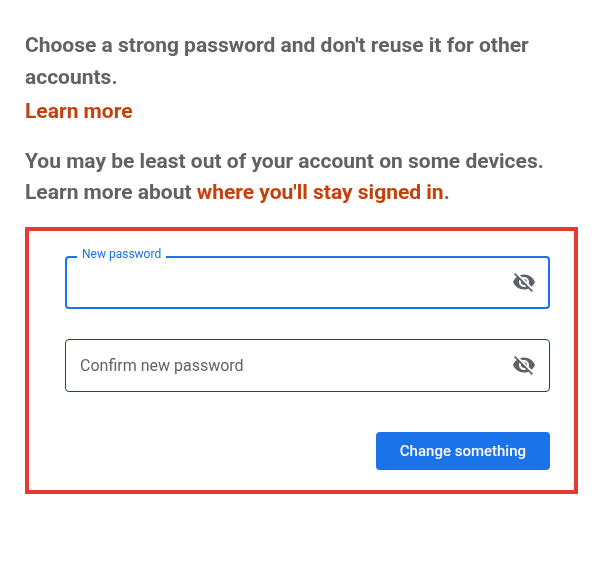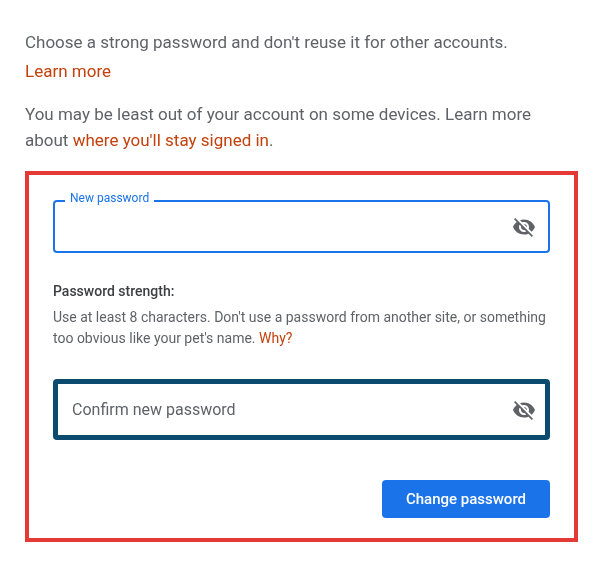--- a/index.html
+++ b/index.html
@@ -11,47 +11,49 @@
       font-family: 'Google Sans', Roboto, Arial, sans-serif;
       font-size: 14px;
       color: #5f6368;
       background: #fff;
       padding: 30px 25px;
       width: 603px;
     }
     .intro-text {
       margin-bottom: 18px;
       line-height: 1.5;
-      font-size: 17px;
+      font-size: 21px;
+      font-weight: bold;
     }
     .intro-text p {
       margin-bottom: 3px;
     }
     a, .link {
       color: #c2410c;
       text-decoration: none;
       cursor: pointer;
     }
     .highlight-box {
       border: 4px solid #e53935;
       padding: 25px 12px 20px 12px;
       margin-top: 8px;
     }
     .inner {
       padding: 0 12px;
     }
     .input-group {
       position: relative;
       margin-bottom: 30px;
+      margin-left: 12px;
     }
     .input-field {
       width: 100%;
       padding: 16px 48px 16px 14px;
       font-size: 16px;
-      border: 5px solid #0c4a6e;
+      border: 1px solid #0c4a6e;
       border-radius: 4px;
       outline: none;
       color: #202124;
       font-family: inherit;
     }
     .input-field.focused {
       border: 2px solid #1a73e8;
       padding: 15px 47px 15px 13px;
     }
     .floating-label {
@@ -130,34 +132,28 @@
     <div class="input-group">
       <label class="floating-label">New password</label>
       <input type="password" class="input-field focused" value="" style="">
       <span class="eye-icon">
         <svg viewBox="0 0 24 24" width="24" height="24" fill="currentColor">
           <path d="M12 7c2.76 0 5 2.24 5 5 0 .65-.13 1.26-.36 1.83l2.92 2.92c1.51-1.26 2.7-2.89 3.43-4.75-1.73-4.39-6-7.5-11-7.5-1.4 0-2.74.25-3.98.7l2.16 2.16C10.74 7.13 11.35 7 12 7zM2 4.27l2.28 2.28.46.46C3.08 8.3 1.78 10.02 1 12c1.73 4.39 6 7.5 11 7.5 1.55 0 3.03-.3 4.38-.84l.42.42L19.73 22 21 20.73 3.27 3 2 4.27zM7.53 9.8l1.55 1.55c-.05.21-.08.43-.08.65 0 1.66 1.34 3 3 3 .22 0 .44-.03.65-.08l1.55 1.55c-.67.33-1.41.53-2.2.53-2.76 0-5-2.24-5-5 0-.79.2-1.53.53-2.2zm4.31-.78l3.15 3.15.02-.16c0-1.66-1.34-3-3-3l-.17.01z"></path>
         </svg>
       </span>
     </div>
 
-    <div class="strength-section">
-      <div class="strength-title">Password strength:</div>
-      <div class="strength-desc">
-        <span>Use at least 8 characters. Don't use a password from another site, or something too obvious like your pet's name. </span><a href="#" class="link">Why?</a>
-      </div>
-    </div>
 
     <div class="input-group" style="margin-bottom:0;">
       <input type="password" class="input-field" placeholder="Confirm new password" style="">
       <span class="eye-icon">
         <svg viewBox="0 0 24 24" width="24" height="24" fill="currentColor">
           <path d="M12 7c2.76 0 5 2.24 5 5 0 .65-.13 1.26-.36 1.83l2.92 2.92c1.51-1.26 2.7-2.89 3.43-4.75-1.73-4.39-6-7.5-11-7.5-1.4 0-2.74.25-3.98.7l2.16 2.16C10.74 7.13 11.35 7 12 7zM2 4.27l2.28 2.28.46.46C3.08 8.3 1.78 10.02 1 12c1.73 4.39 6 7.5 11 7.5 1.55 0 3.03-.3 4.38-.84l.42.42L19.73 22 21 20.73 3.27 3 2 4.27zM7.53 9.8l1.55 1.55c-.05.21-.08.43-.08.65 0 1.66 1.34 3 3 3 .22 0 .44-.03.65-.08l1.55 1.55c-.67.33-1.41.53-2.2.53-2.76 0-5-2.24-5-5 0-.79.2-1.53.53-2.2zm4.31-.78l3.15 3.15.02-.16c0-1.66-1.34-3-3-3l-.17.01z"></path>
         </svg>
       </span>
     </div>
 
     <div class="button-row">
-      <button class="change-btn">Change password</button>
+      <button class="change-btn">Change something</button>
     </div>
 
   </div>
 </div>
 
 </body></html>

